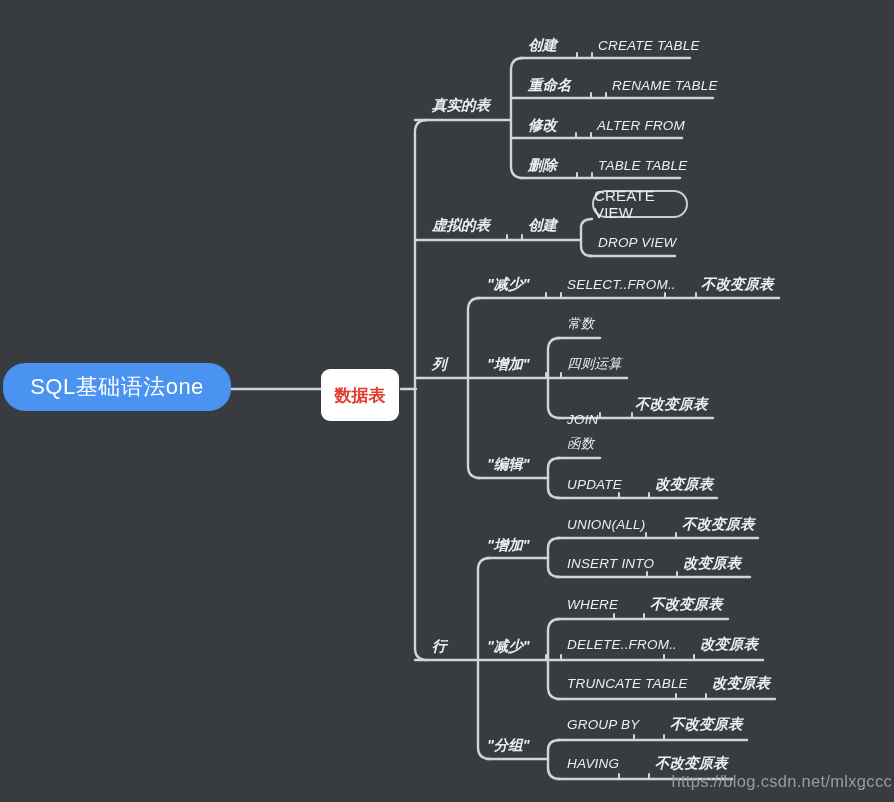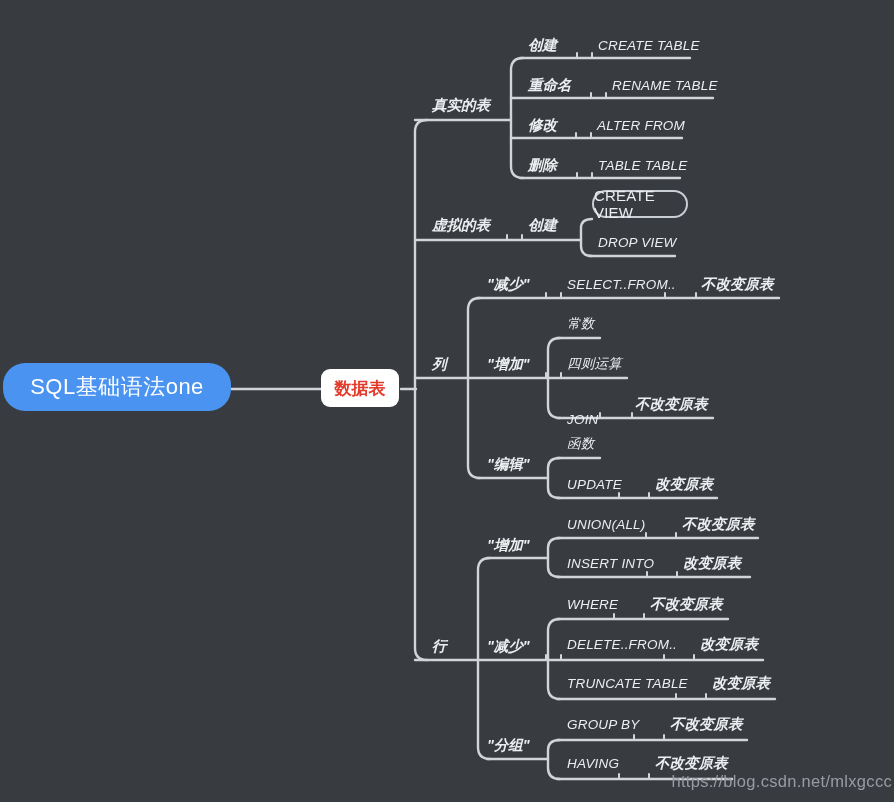--- a/index.html
+++ b/index.html
@@ -24,21 +24,21 @@
   .lbl{font-size:14.5px;font-weight:bold;}
   .kw{font-size:13.5px;font-weight:normal;letter-spacing:.2px;}
   .eff{font-size:14.5px;font-weight:bold;}
   .root-box{
     position:absolute;left:3px;top:363px;width:228px;height:48px;
     background:var(--root-fill);border-radius:22px;
     display:flex;align-items:center;justify-content:center;
     color:#ffffff;font-size:22px;letter-spacing:.5px;
   }
   .datatable-box{
-    position:absolute;left:321px;top:369px;width:78px;height:38px;
+    position:absolute;left:321px;top:369px;width:78px;height:52px;
     background:#ffffff;border-radius:9px;
     display:flex;align-items:center;justify-content:center;
     color:var(--datatable-text);font-size:17px;font-weight:bold;font-family:Liberation Serif, serif;
   }
   .createview-box{
     position:absolute;left:592px;top:190px;width:96px;height:28px;
     border:2px solid var(--select-border);border-radius:14px;
     box-sizing:border-box;
     display:flex;align-items:center;justify-content:center;
     color:var(--text);font-size:15px;letter-spacing:.2px;

